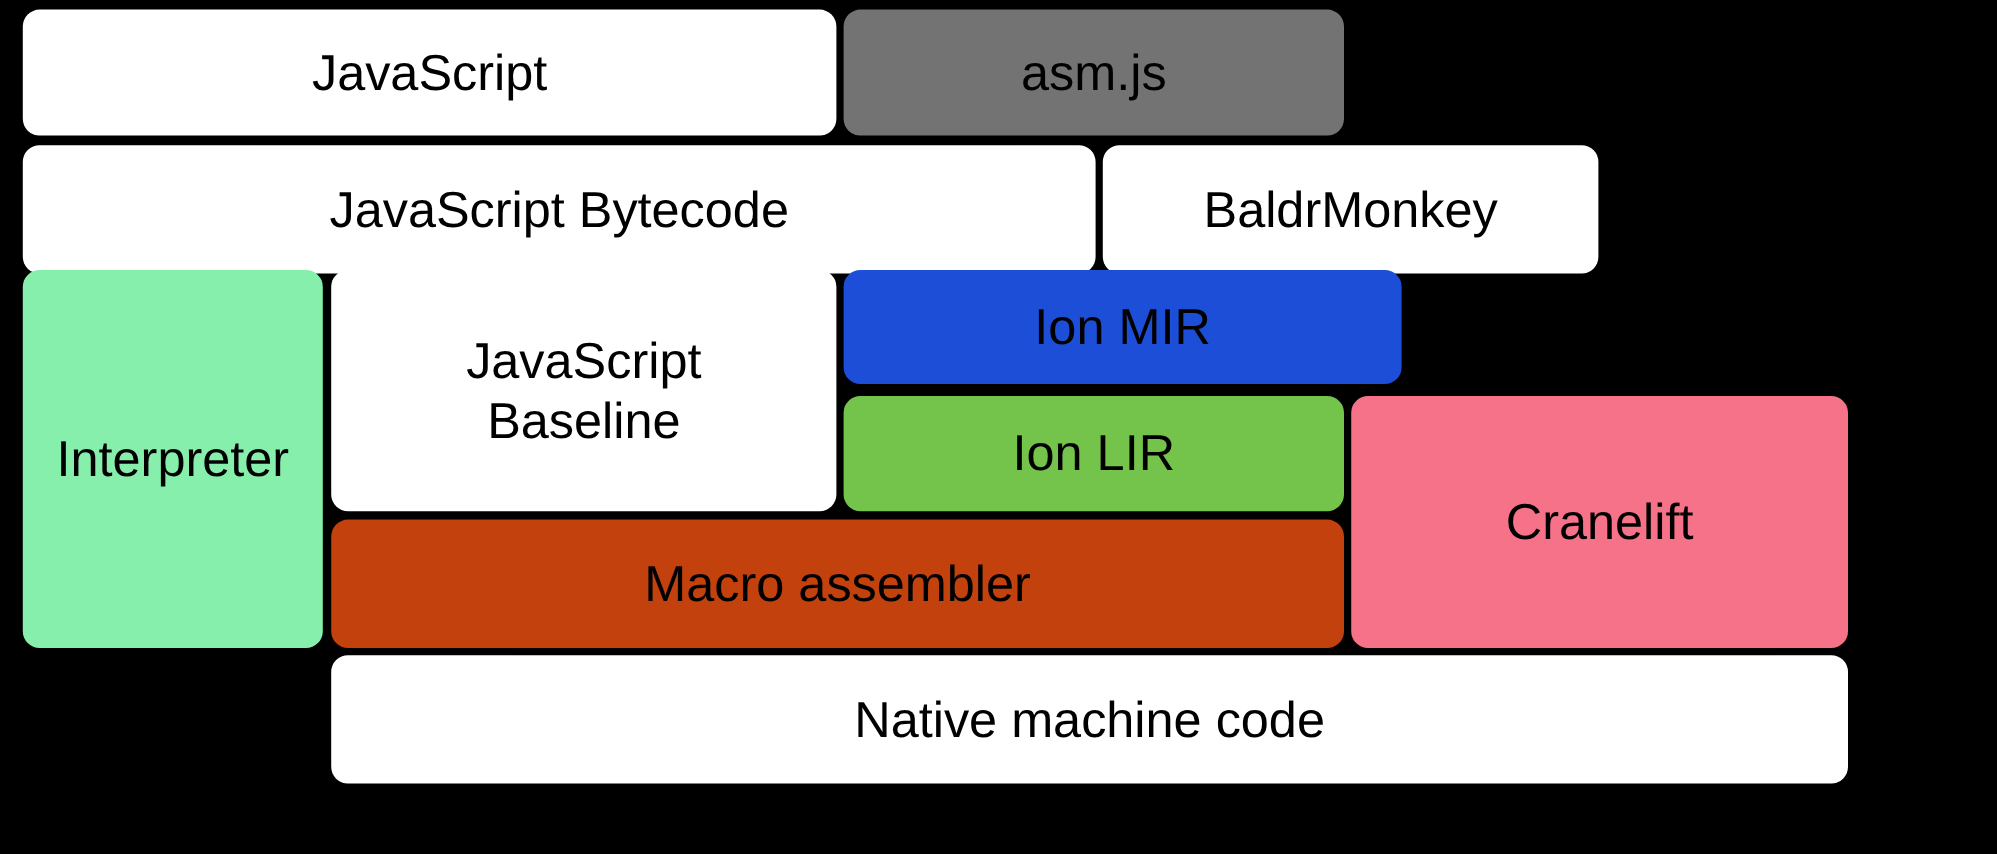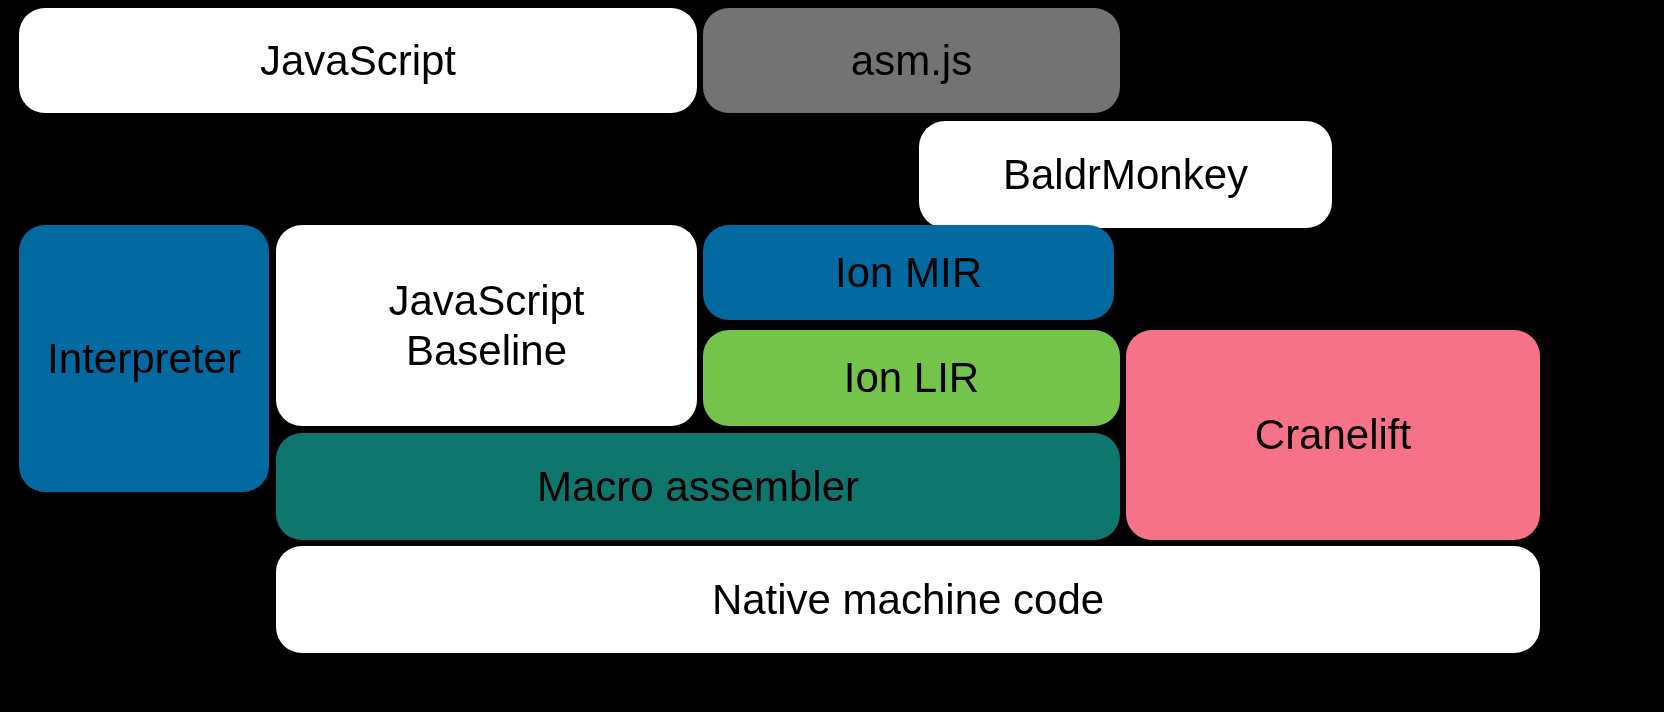--- a/index.html
+++ b/index.html
@@ -16,43 +16,44 @@
     overflow: hidden;
     font-family: "Liberation Sans", "DejaVu Sans", sans-serif;
   }
   .node {
     position: absolute;
     box-sizing: border-box;
     display: flex;
     align-items: center;
     justify-content: center;
     text-align: center;
-    border-radius: 26px;
+    border-radius: 14px;
     color: #000000;
     font-size: 42px;
     line-height: 1.17;
     letter-spacing: 0px;
     font-weight: 400;
     white-space: pre-line;
     padding: 0 10px;
     user-select: none;
   }
   .fill-white { background: #ffffff; }
   .fill-gray  { background: #ececec; }
   .fill-green { background: #74c44c; }
   .fill-pink  { background: #f57288; }
 </style>
 </head>
 <body>
 
 <div id="diagram" style="width: 1664px; height: 712px; background: rgb(0, 0, 0);">
     <div class="node fill-white" style="left: 19px; top: 8px; width: 678px; height: 105px; background: rgb(255, 255, 255);"><span>JavaScript</span></div>
     <div class="node fill-white" style="left: 703px; top: 8px; width: 417px; height: 105px; background: #737373;"><span>asm.js</span></div>
+    <div class="node fill-white" style="left: 19px; top: 121px; width: 894px; height: 107px; background: rgb(255, 255, 255);"><span>JavaScript Bytecode</span></div>
     <div class="node fill-white" style="left: 919px; top: 121px; width: 413px; height: 107px; background: rgb(255, 255, 255);"><span>BaldrMonkey</span></div>
-    <div class="node fill-gray" style="left: 19px; top: 225px; width: 250px; height: 267px; background: #0369a1; justify-content: center;"><span>Interpreter</span></div>
+    <div class="node fill-gray" style="left: 19px; top: 225px; width: 250px; height: 315px; background: #86efac; justify-content: center;"><span>Interpreter</span></div>
     <div class="node fill-white" style="left: 276px; top: 225px; width: 421px; height: 201px; background: rgb(255, 255, 255);"><span>JavaScript
 Baseline</span></div>
-    <div class="node fill-green" style="left: 703px; top: 225px; width: 411px; height: 95px; background: #0369a1;"><span>Ion MIR</span></div>
+    <div class="node fill-green" style="left: 703px; top: 225px; width: 465px; height: 95px; background: #1d4ed8;"><span>Ion MIR</span></div>
     <div class="node fill-pink" style="left: 1126px; top: 330px; width: 414px; height: 210px; background: rgb(245, 114, 136);"><span>Cranelift</span></div>
     <div class="node fill-green" style="left: 703px; top: 330px; width: 417px; height: 96px; background: rgb(116, 196, 76);"><span>Ion LIR</span></div>
-    <div class="node fill-white" style="left: 276px; top: 433px; width: 844px; height: 107px; background: #0f766e;"><span>Macro assembler</span></div>
+    <div class="node fill-white" style="left: 276px; top: 433px; width: 844px; height: 107px; background: #c2410c;"><span>Macro assembler</span></div>
     <div class="node fill-white" style="left: 276px; top: 546px; width: 1264px; height: 107px; background: rgb(255, 255, 255); text-align: right;"><span>Native machine code</span></div>
   </div>
 
 </body></html>

